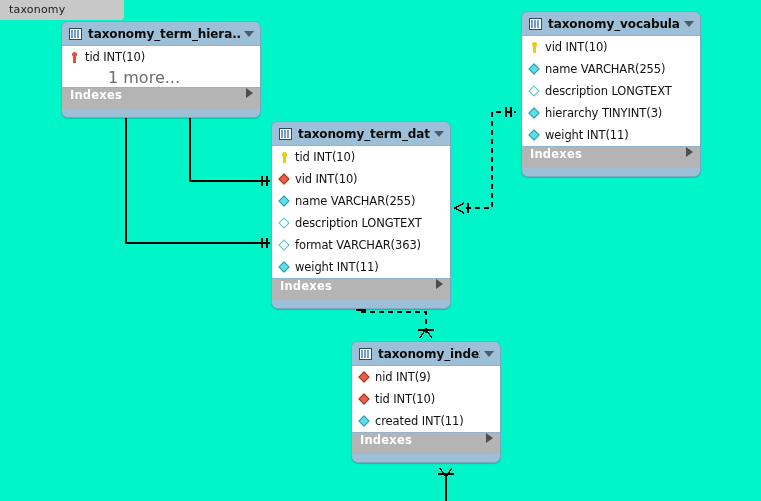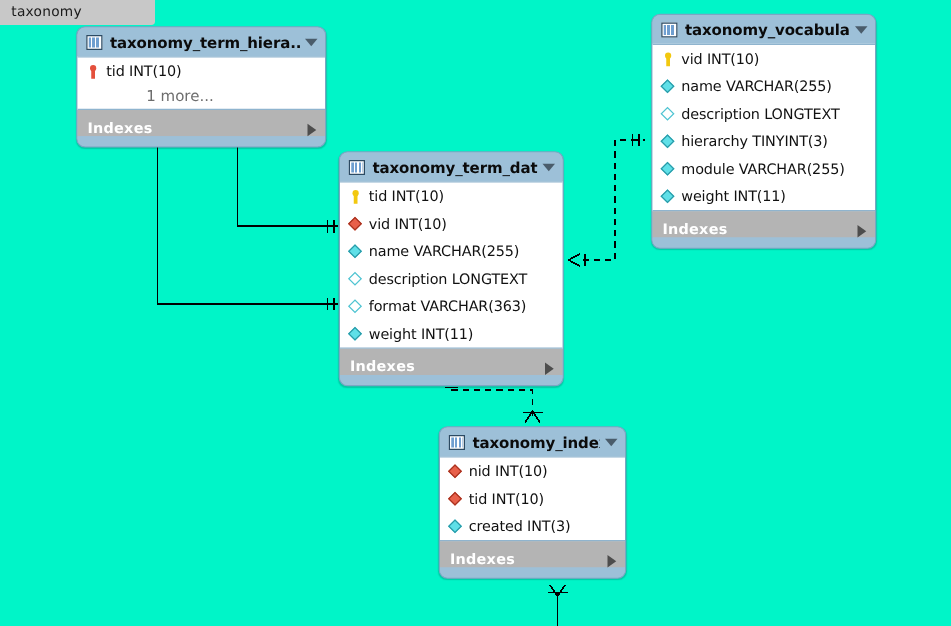--- a/index.html
+++ b/index.html
@@ -115,21 +115,21 @@
     padding-left: 7px;
     font-size: 11.5px;
     color: #111111;
     white-space: nowrap;
   }
   .col-name { letter-spacing: -.1px; }
   .col-more {
     height: 19px;
     line-height: 19px;
     text-align: center;
-    font-size: 12px;
+    font-size: 16px;
     color: #6d6d6d;
     padding-right: 34px;
   }
 
   
   .glyph {
     flex: 0 0 11px;
     width: 11px; height: 11px;
     margin-right: 5px;
     position: relative;
@@ -196,21 +196,21 @@
     width: 8px; height: 8px;
     background: #ffffff;
     border: 1px solid #4fc4d2;
     box-sizing: border-box;
     transform: rotate(45deg);
   }
 
   .tbl-indexes {
     height: 21px;
     display: flex;
-    align-items: flex-end;
+    align-items: flex-start;
     padding: 0 7px 0 8px;
     background: #b4b4b4;
     box-sizing: border-box;
   }
   .idx-label {
     flex: 1 1 auto;
     font-size: 11.5px;
     font-weight: bold;
     color: #ffffff;
     letter-spacing: .2px;
@@ -368,51 +368,47 @@
         <div class="col-row">
           <span class="glyph nullable"></span>
           <span class="col-name">description LONGTEXT</span>
         </div>
         <div class="col-row">
           <span class="glyph notnull"></span>
           <span class="col-name">hierarchy TINYINT(3)</span>
         </div>
         <div class="col-row">
           <span class="glyph notnull"></span>
-          <span class="col-name">module VARCHAR(255)</span>
-        </div>
-        <div class="col-row">
-          <span class="glyph notnull"></span>
           <span class="col-name">weight INT(11)</span>
         </div>
       </div>
       <div class="tbl-indexes">
         <span class="idx-label">Indexes</span>
         <span class="idx-caret"></span>
       </div>
       <div class="tbl-foot"></div>
     </div>
     <div class="db-table" style="left: 351px; top: 341px; width: 150px;">
       <div class="tbl-header">
         <span class="tbl-icon"></span>
         <span class="tbl-title">taxonomy_index</span>
         <span class="tbl-caret"></span>
       </div>
       <div class="tbl-columns">
         <div class="col-row">
           <span class="glyph fk"></span>
-          <span class="col-name">nid INT(10)</span>
+          <span class="col-name">nid INT(9)</span>
         </div>
         <div class="col-row">
           <span class="glyph fk"></span>
           <span class="col-name">tid INT(10)</span>
         </div>
         <div class="col-row">
           <span class="glyph notnull"></span>
-          <span class="col-name">created INT(3)</span>
+          <span class="col-name">created INT(11)</span>
         </div>
       </div>
       <div class="tbl-indexes">
         <span class="idx-label">Indexes</span>
         <span class="idx-caret"></span>
       </div>
       <div class="tbl-foot"></div>
     </div>
   </div>
 

